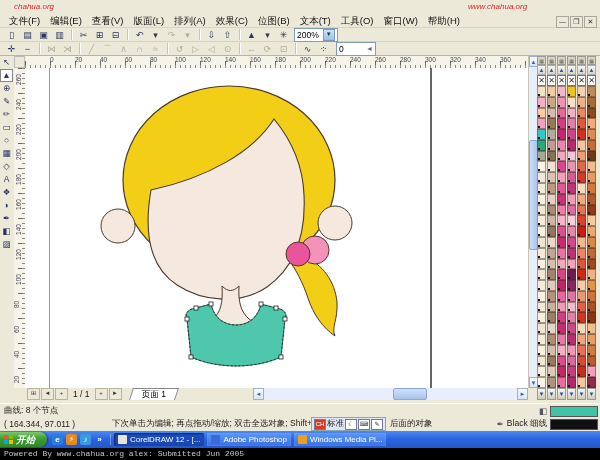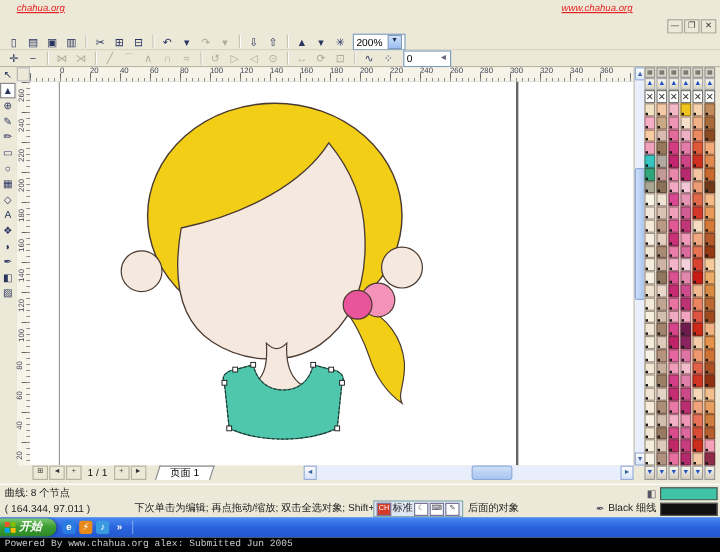--- a/index.html
+++ b/index.html
@@ -12,21 +12,21 @@
     background:linear-gradient(180deg,#3d85f2 0%,#1e5ada 40%,#1a50c8 100%);
     color:#fff;display:flex;align-items:center;padding-left:3px;box-sizing:border-box;}
   #titlebar .t-icon{width:9px;height:9px;background:#fff;border:1px solid #9bb;margin-right:3px;
     background:linear-gradient(135deg,#fff 60%,#cfe 60%);}
   #title-text{font-size:8.5px;font-weight:bold;white-space:nowrap;text-shadow:1px 1px #123;}
   .winbtns{position:absolute;right:2px;top:2px;display:flex;gap:1px;}
   .winbtn{width:13px;height:11px;border:1px solid #fff;border-radius:2px;
     background:linear-gradient(#5a96f5,#2a62d8);color:#fff;font-size:7px;line-height:10px;
     text-align:center;}
   .winbtn.close{background:linear-gradient(#f19076,#d2442a);}
-  .watermark{color:#e52222;font-size:8px;font-style:italic;text-shadow:none;z-index:50;text-decoration:underline;}
+  .watermark{color:#e52222;font-size:8px;font-style:italic;text-shadow:none;z-index:50;}
   
   #menubar{left:0;top:15px;width:600px;height:13px;background:#ece9d8;
     border-bottom:1px solid #d8d4c0;display:flex;align-items:center;padding-left:4px;box-sizing:border-box;}
   .menu-item{padding:0 5px;font-size:9.5px;color:#111;}
   #mdi-btns{position:absolute;right:3px;top:16px;display:flex;gap:1px;}
   .mdibtn{width:11px;height:10px;border:1px solid #aca899;background:#ece9d8;font-size:7px;
     line-height:9px;text-align:center;color:#333;}
   
   #stdbar{left:0;top:28px;width:600px;height:14px;background:#ece9d8;border-bottom:1px solid #d6d2be;
     display:flex;align-items:center;padding-left:4px;box-sizing:border-box;}
@@ -132,20 +132,33 @@
     font-family:"Liberation Mono","DejaVu Sans Mono",monospace;font-size:8px;line-height:12px;padding-left:4px;box-sizing:border-box;}
 </style>
 </head>
 <body>
 
 <div id="app">
 
   <span class="abs watermark" style="left:14px;top:2px;">chahua.org</span>
   <span class="abs watermark" style="left:468px;top:2px;">www.chahua.org</span>
 
+  <div id="menubar" class="abs">
+      <span class="menu-item">文件(F)</span>
+      <span class="menu-item">编辑(E)</span>
+      <span class="menu-item">查看(V)</span>
+      <span class="menu-item">版面(L)</span>
+      <span class="menu-item">排列(A)</span>
+      <span class="menu-item">效果(C)</span>
+      <span class="menu-item">位图(B)</span>
+      <span class="menu-item">文本(T)</span>
+      <span class="menu-item">工具(O)</span>
+      <span class="menu-item">窗口(W)</span>
+      <span class="menu-item">帮助(H)</span>
+    </div>
   <div id="mdi-btns">
     <div class="mdibtn">—</div>
     <div class="mdibtn">❐</div>
     <div class="mdibtn">✕</div>
   </div>
 
   <div id="stdbar" class="abs">
     <span id="std-items" style="display:flex;align-items:center;">
         <div class="tb-btn">▯</div>
         <div class="tb-btn">▤</div>
@@ -565,17 +578,31 @@
           <i style="background:#ffba08;"></i>
       </span>
       <span>开始</span>
     </div>
     <div id="quicklaunch">
         <div class="ql-ic" style="background: rgb(42, 125, 224);">e</div>
         <div class="ql-ic" style="background: rgb(232, 138, 26);">⚡</div>
         <div class="ql-ic" style="background: rgb(58, 154, 224);">♪</div>
         <div class="ql-ic" style="background: transparent;">»</div>
       </div>
+    <div id="task-buttons" style="display:flex;align-items:center;">
+        <div class="task active">
+          <span class="t-ic" style="background: rgb(232, 228, 216);"></span>
+          <span>CorelDRAW 12 - [...</span>
+        </div>
+        <div class="task">
+          <span class="t-ic" style="background: rgb(58, 106, 216);"></span>
+          <span>Adobe Photoshop</span>
+        </div>
+        <div class="task">
+          <span class="t-ic" style="background: rgb(232, 160, 32);"></span>
+          <span>Windows Media Pl...</span>
+        </div>
+      </div>
   </div>
 
   <div id="credits" class="abs">Powered By www.chahua.org alex: Submitted Jun 2005</div>
 
 </div>
 
 </body></html>

